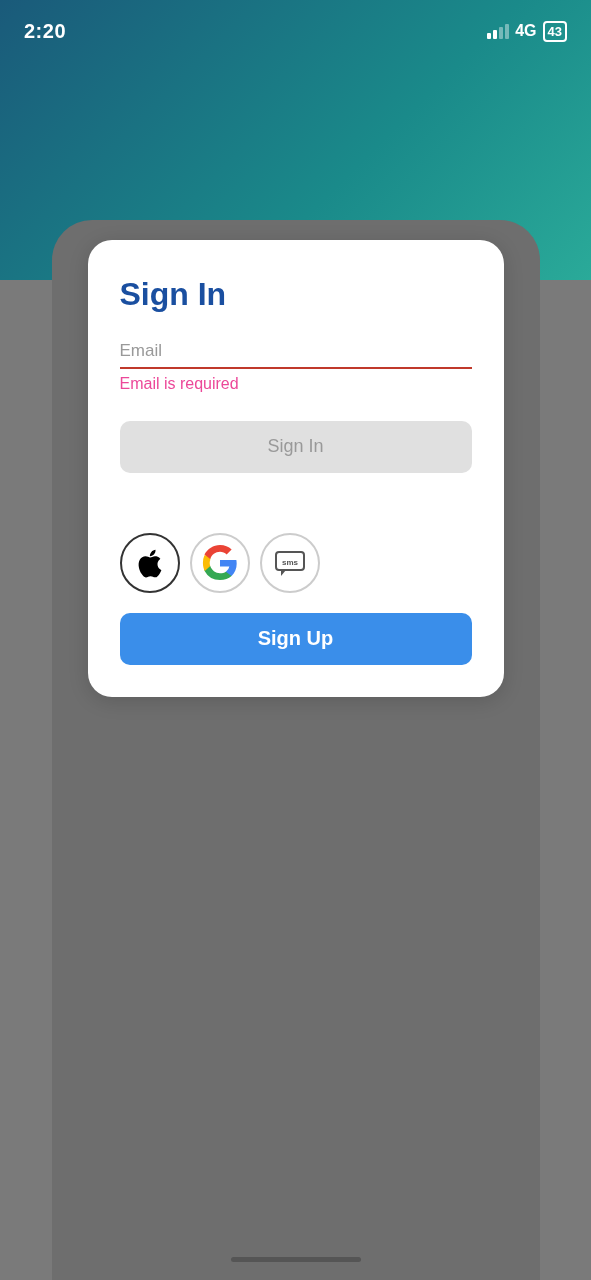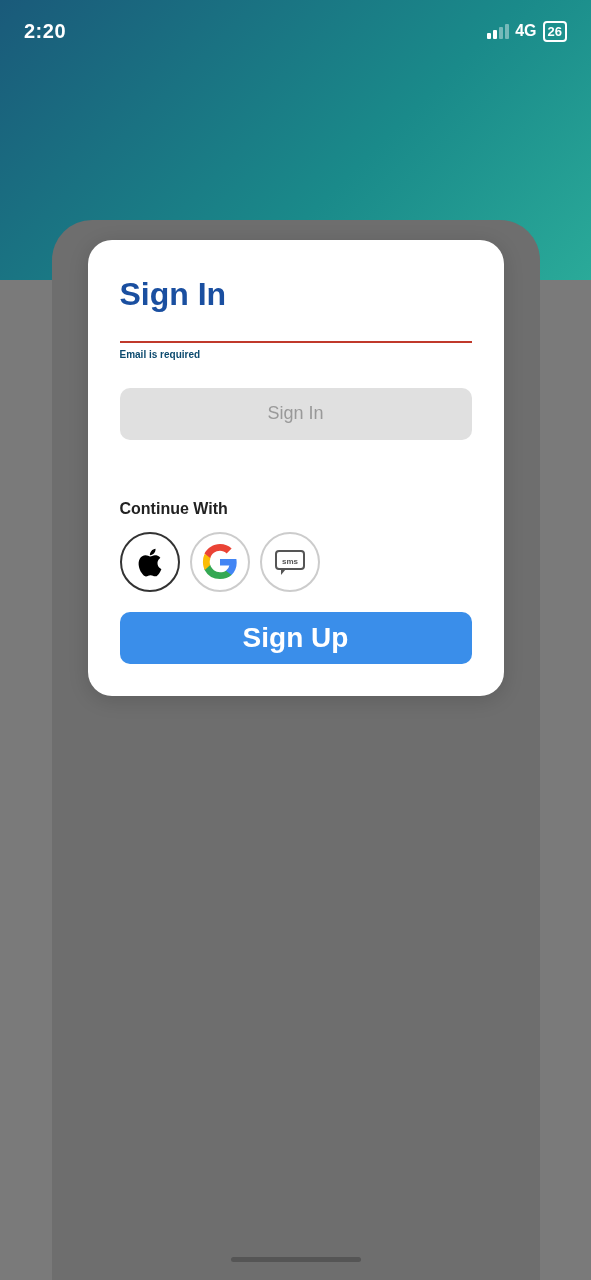--- a/index.html
+++ b/index.html
@@ -140,24 +140,23 @@
     }
 
     .form-underline {
       width: 100%;
       height: 1.5px;
       background: #c0392b;
       margin-bottom: 6px;
     }
 
     .form-error {
-      font-size: 10px;
-      color: #0c4a6e;
+      font-size: 16px;
+      color: #ec4899;
       margin-bottom: 20px;
-      font-weight: bold;
     }
 
     .sign-in-btn {
       width: 100%;
       height: 52px;
       background: #e0e0e0;
       border: none;
       border-radius: 10px;
       font-size: 18px;
       color: #999;
@@ -209,21 +208,21 @@
       width: 36px;
       height: 36px;
     }
 
     .signup-btn {
       width: 100%;
       height: 52px;
       background: #3a8eea;
       border: none;
       border-radius: 10px;
-      font-size: 28px;
+      font-size: 20px;
       font-weight: 600;
       color: white;
       cursor: pointer;
     }
 
     .home-indicator {
       position: absolute;
       bottom: 18px;
       left: 50%;
       transform: translateX(-50%);
@@ -243,44 +242,44 @@
   <span class="status-time">2:20</span>
   <div class="status-right">
     <div class="signal-bars">
       <div class="signal-bar"></div>
       <div class="signal-bar"></div>
       <div class="signal-bar"></div>
       <div class="signal-bar"></div>
     </div>
     <span class="network-label">4G</span>
     <div class="battery-indicator">
-      <span class="battery-level">26</span>
+      <span class="battery-level">43</span>
     </div>
   </div>
 </div>
 
 <div class="card-wrapper">
   <div class="card">
 
     
     <h1 class="sign-in-title">Sign In</h1>
 
     
     <div class="form-group">
+      <label class="form-label">Email</label>
       <div class="form-underline"></div>
       <div class="form-error">Email is required</div>
     </div>
 
     
 
     
     <button class="sign-in-btn">Sign In</button>
 
     
-    <div class="continue-with-label">Continue With</div>
 
     
     <div class="social-icons">
 
       <button class="social-icon-btn apple-icon">
         <svg class="apple-logo" viewBox="0 0 32 32" fill="none" xmlns="http://www.w3.org/2000/svg">
           <path d="M23.5 17.2c-.04-3.47 2.84-5.15 2.97-5.23-1.62-2.37-4.13-2.69-5.03-2.72-2.15-.22-4.2 1.27-5.29 1.27-1.1 0-2.8-1.24-4.6-1.21-2.37.04-4.55 1.38-5.77 3.49-2.46 4.27-.63 10.6 1.77 14.07 1.18 1.7 2.58 3.6 4.42 3.53 1.78-.07 2.45-1.15 4.6-1.15 2.14 0 2.75 1.15 4.63 1.12 1.91-.03 3.12-1.73 4.29-3.44a19.3 19.3 0 001.93-3.96c-.04-.02-3.88-1.49-3.92-5.77zM20.06 7.3c.98-1.19 1.64-2.84 1.46-4.49-1.41.06-3.12.94-4.13 2.1-.91 1.04-1.7 2.72-1.49 4.32 1.57.12 3.18-.8 4.16-1.93z" fill="#000"></path>
         </svg>
       </button>
 

